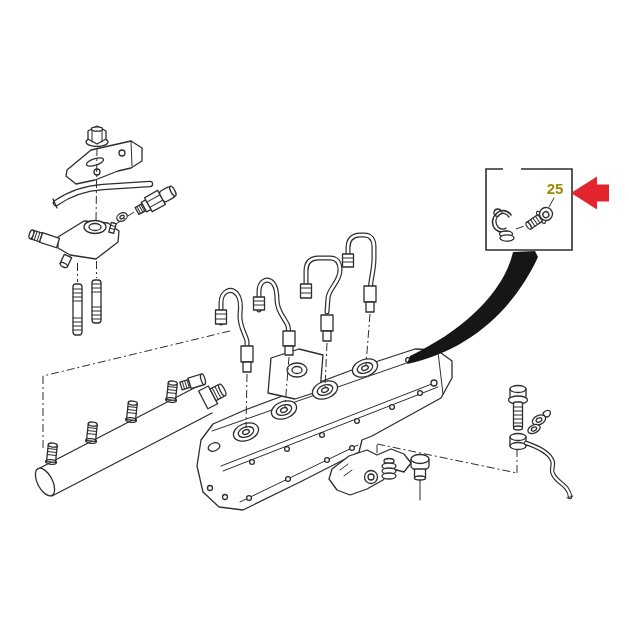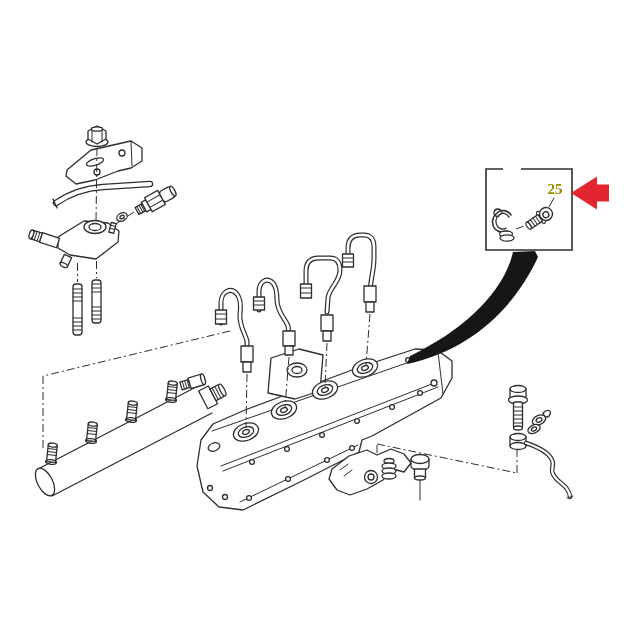--- a/index.html
+++ b/index.html
@@ -1,17 +1,17 @@
 <!DOCTYPE html>
 <html><head>
 <meta charset="utf-8">
 <style>
   html,body{margin:0;padding:0;background:#ffffff;}
   .canvas{position:relative;width:629px;height:629px;background:#ffffff;overflow:hidden;
-          font-family:Liberation Serif, serif;}
+          font-family:Liberation Sans, sans-serif;}
   svg{display:block;}
   .ln{fill:none;stroke:#2e2e2e;stroke-width:1.3;stroke-linecap:round;stroke-linejoin:round;}
   .fw{fill:#ffffff;stroke:#2e2e2e;stroke-width:1.3;stroke-linejoin:round;}
   .thin{stroke-width:1;}
   .dash{fill:none;stroke:#2e2e2e;stroke-width:1;stroke-dasharray:8 3 2 3;}
   .tubeo{fill:none;stroke:#2e2e2e;stroke-width:5;stroke-linecap:round;stroke-linejoin:round;}
   .tubei{fill:none;stroke:#ffffff;stroke-width:2.6;stroke-linecap:round;stroke-linejoin:round;}
   .tubeo2{fill:none;stroke:#2e2e2e;stroke-width:6.5;stroke-linecap:round;}
   .tubei2{fill:none;stroke:#ffffff;stroke-width:4;stroke-linecap:round;}
   .lbl{font-weight:700;font-size:15px;}

